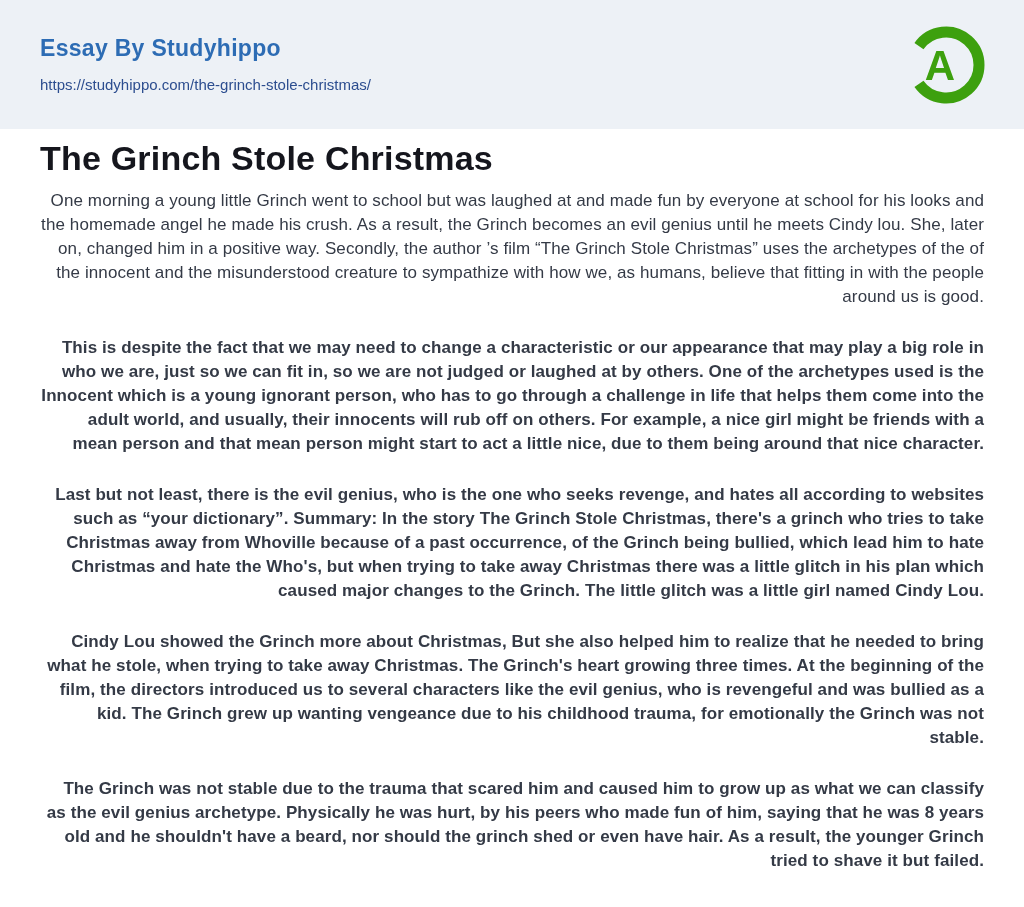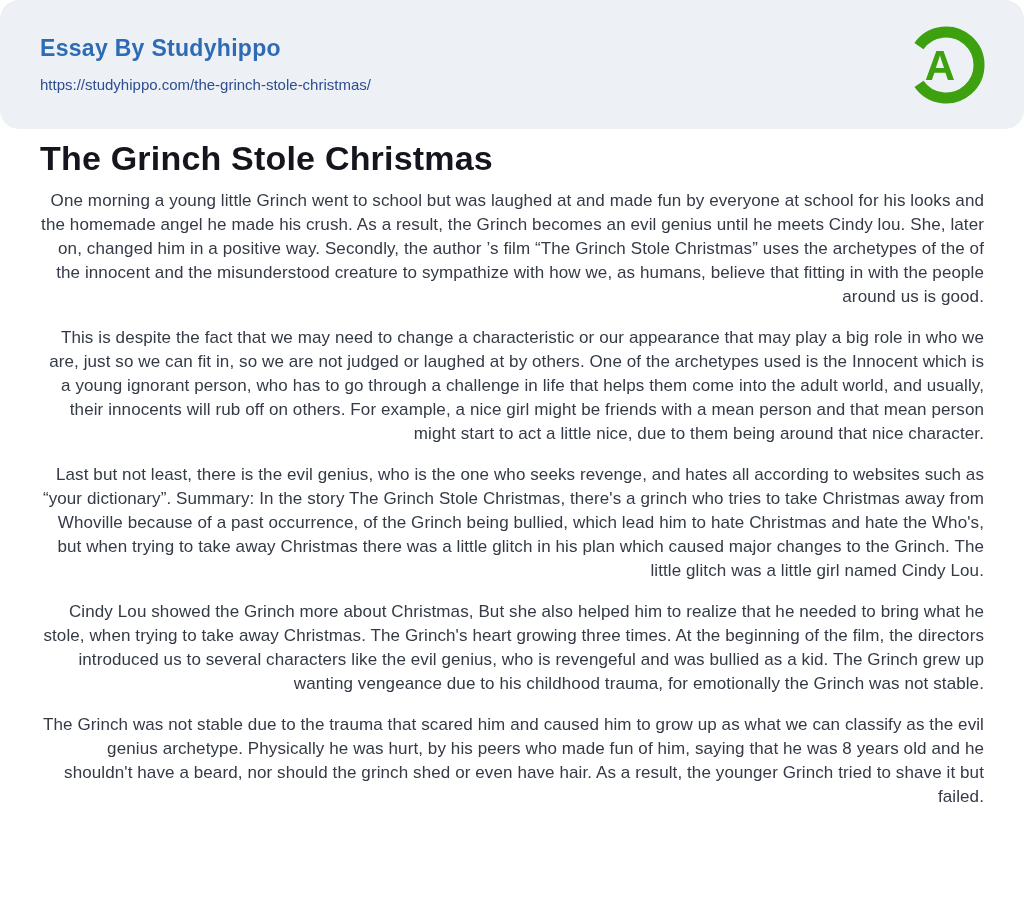--- a/index.html
+++ b/index.html
@@ -25,21 +25,20 @@
     overflow: hidden;
   }
   .page-header {
     width: 100%;
     height: 129px;
     background: var(--header_bg);
     display: flex;
     align-items: center;
     justify-content: space-between;
     padding: 0 38px 0 40px;
-    border-radius: 19px;
   }
   .header-text { display: flex; flex-direction: column; }
   .site-title {
     color: var(--brand_blue);
     font-size: 23px;
     font-weight: 700;
     letter-spacing: 0.3px;
     line-height: 1;
   }
   .source-url {
@@ -69,21 +68,21 @@
     line-height: 1.15;
   }
   p.essay-paragraph {
     margin: 0 0 16px 0;
     font-size: 17px;
     line-height: 24px;
     color: var(--body_color);
     letter-spacing: 0.1px;
     text-align: right;
   }
-  p.essay-paragraph + p.essay-paragraph { margin-top: 17px; }
+  p.essay-paragraph + p.essay-paragraph { margin-top: 27px; font-weight: bold; }
 </style>
 </head>
 <body>
 
 <header class="page-header">
   <div class="header-text">
     <div class="site-title">Essay By Studyhippo</div>
     <a class="source-url" href="#">https://studyhippo.com/the-grinch-stole-christmas/</a>
   </div>
   <svg class="logo" viewBox="0 0 80 80" aria-hidden="true">

